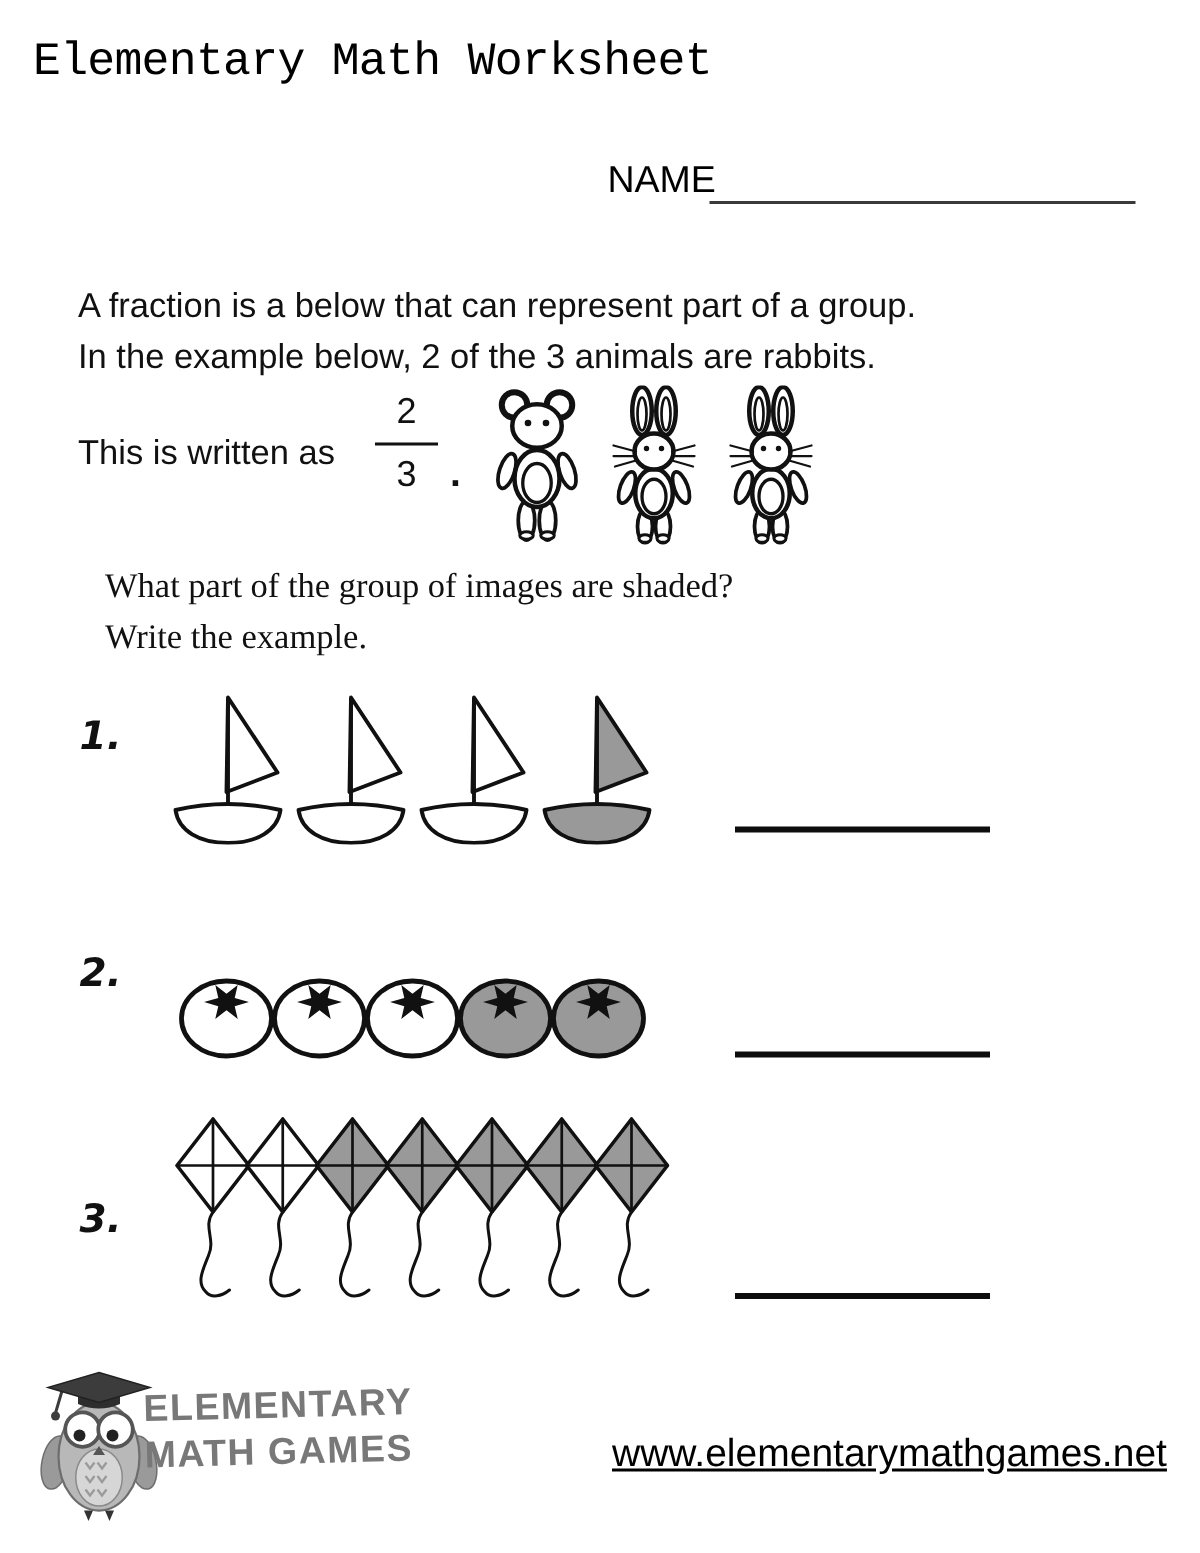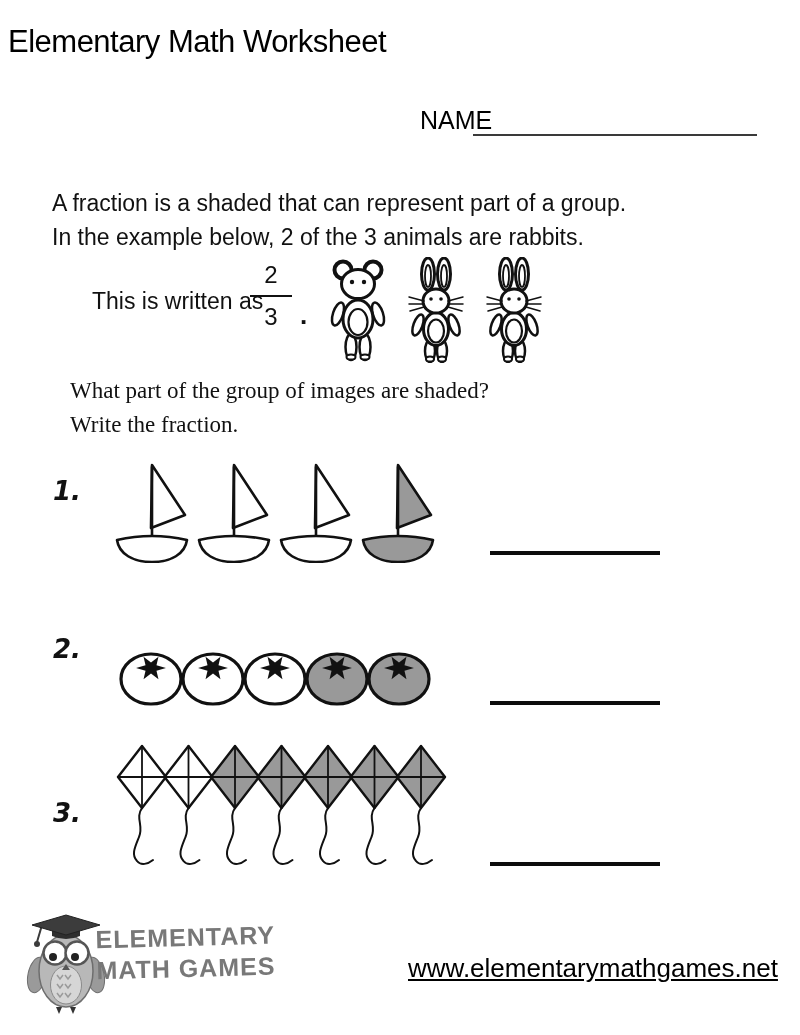--- a/index.html
+++ b/index.html
@@ -1,28 +1,28 @@
 <!DOCTYPE html>
 <html><head>
 <meta charset="utf-8">
 <style>
   html,body{margin:0;padding:0;background:#fff;}
   .page{
     position:relative;width:800px;height:1035px;background:#ffffff;
     font-family:"Liberation Sans",sans-serif;color:#111;overflow:hidden;
   }
   
-  .titles{position:absolute;left:8px;top:22px;}
+  .titles{position:absolute;left:22px;top:22px;font-family:Liberation Mono, monospace;}
   .title-line{font-size:31px;line-height:39px;letter-spacing:-0.5px;color:#000;}
-  .name-row{position:absolute;left:405px;top:106px;font-size:25px;color:#000;margin-left:15px;}
+  .name-row{position:absolute;left:405px;top:106px;font-size:25px;color:#000;}
   .name-line{position:absolute;left:473px;top:134px;width:284px;height:2px;background:#3a3a3a;}
   
   .intro{position:absolute;left:52px;top:186px;font-size:23px;line-height:34px;}
   
-  .example-prefix{position:absolute;left:52px;top:288px;font-size:23px;margin-left:40px;}
+  .example-prefix{position:absolute;left:52px;top:288px;font-size:23px;}
   .fraction{position:absolute;left:248px;top:261px;width:46px;text-align:center;}
   .fraction .num{font-size:24px;line-height:28px;padding-bottom:6px;}
   .fraction .bar{height:2px;background:#111;margin:0 2px;}
   .fraction .den{font-size:24px;line-height:28px;padding-top:6px;}
   .fraction-period{position:absolute;left:300px;top:300px;font-size:26px;font-weight:bold;}
   .animals-svg{position:absolute;left:330px;top:257px;}
   
   .prompt{position:absolute;left:70px;top:374px;font-size:23px;line-height:34px;font-family:Liberation Serif, serif;}
   
   .qnum{position:absolute;left:53px;font-size:26px;font-weight:bold;font-style:italic;font-family:"DejaVu Sans",sans-serif;}
@@ -46,21 +46,21 @@
 
 <div class="page">
 
   <div class="titles">
     <div class="title-line">Elementary Math Worksheet</div>
   </div>
   <div class="name-row">NAME</div>
   <div class="name-line"></div>
 
   <div class="intro">
-    <div>A fraction is a shaded that can represent part of a group.</div>
+    <div>A fraction is a below that can represent part of a group.</div>
     <div>In the example below, 2 of the 3 animals are rabbits.</div>
   </div>
 
   <div class="example-prefix">This is written as</div>
   <div class="fraction">
     <div class="num">2</div>
     <div class="bar"></div>
     <div class="den">3</div>
   </div>
   <div class="fraction-period">.</div>
@@ -127,21 +127,21 @@
           <line x1="16" y1="50" x2="2" y2="54"></line>
     <line x1="40" y1="44" x2="55" y2="40"></line>
           <line x1="40" y1="47" x2="55" y2="47"></line>
           <line x1="40" y1="50" x2="54" y2="54"></line>
   </g>
       </g>
     </svg>
 
   <div class="prompt">
     <div>What part of the group of images are shaded?</div>
-    <div>Write the fraction.</div>
+    <div>Write the example.</div>
   </div>
 
   <div class="qnum qnum1">1.</div>
   <svg class="shape-row row1" width="330" height="102" viewBox="0 0 330 102">
       <g transform="translate(0,0)" stroke="#111111" stroke-width="2.6" stroke-linejoin="round" stroke-linecap="round" fill="none">
 
     <path d="M40,4 L73,54 L39,67 Z" fill="#ffffff"></path>
     <line x1="40" y1="6" x2="40" y2="79"></line>
     <path d="M5,79 Q40,71 75,79 C73,93 59,101 40,101 C21,101 7,93 5,79 Z" fill="#ffffff"></path>
       </g>

